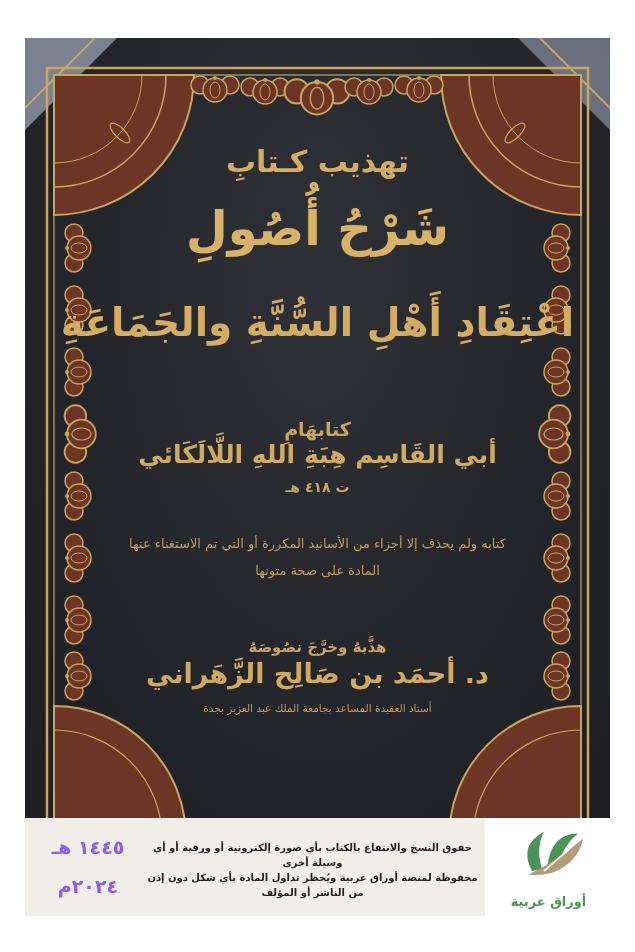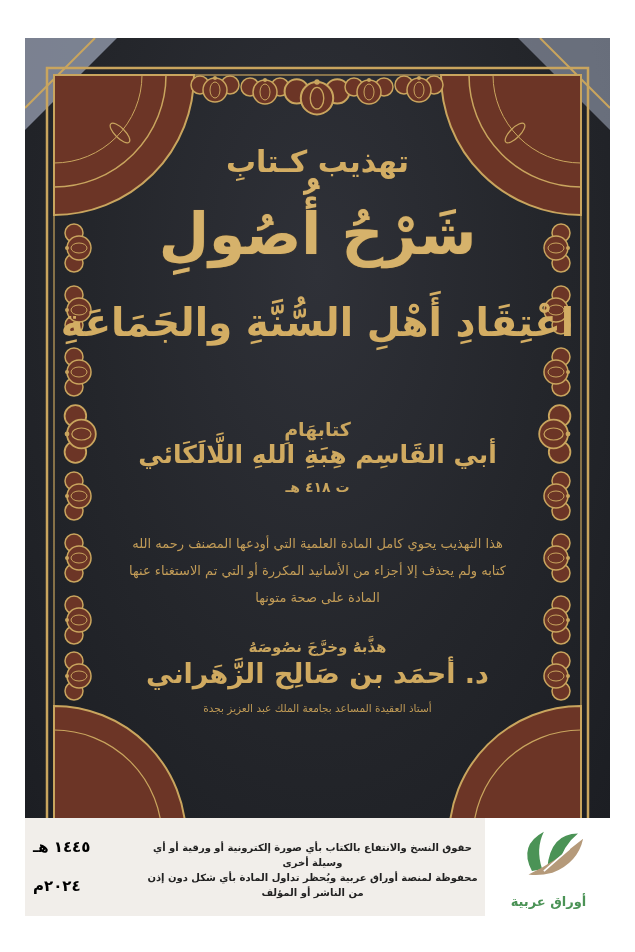--- a/index.html
+++ b/index.html
@@ -12,38 +12,38 @@
   
   .cover{
     position:absolute;left:25px;top:38px;width:585px;height:780px;
     background:radial-gradient(ellipse at 50% 30%, #2f3138 0%, #24262b 55%, #1c1e23 100%);
     overflow:hidden;
   }
   .cover svg.ornament{position:absolute;left:0;top:0;}
 
   .cover-text{position:absolute;width:100%;text-align:center;direction:rtl;color:#c9a55e;}
   .epigraph{top:106px;font-size:30px;font-weight:bold;color:#d3ad63;}
-  .title-main{top:162px;font-size:58px;font-weight:bold;color:#d6b26b;text-shadow:0 0 1px #8a6a30;}
+  .title-main{top:162px;font-size:48px;font-weight:bold;color:#d6b26b;text-shadow:0 0 1px #8a6a30;}
   .title-sub{top:262px;font-size:39px;font-weight:bold;color:#d3ad63;}
   .byline{top:380px;font-size:19px;font-weight:bold;}
   .author{top:402px;font-size:25px;font-weight:bold;color:#d0aa60;}
   .death{top:441px;font-size:14px;font-weight:bold;}
   .blurb{top:492px;font-size:13px;line-height:27px;color:#c29c57;}
   .editor-intro{top:600px;font-size:15px;font-weight:bold;}
   .editor-name{top:620px;font-size:27px;font-weight:bold;color:#d0aa60;}
   .editor-title{top:664px;font-size:10.5px;color:#bf9a55;}
 
   
   .footer{
     position:absolute;left:25px;top:818px;width:585px;height:98px;
     background:#f1eeea;
   }
   .dates{
-    position:absolute;left:8px;top:10px;width:110px;text-align:left;
-    direction:rtl;color:#000000;font-weight:bold;font-size:15px;line-height:39px;
+    position:absolute;left:8px;top:10px;width:110px;text-align:center;
+    direction:rtl;color:#8b5cf6;font-weight:bold;font-size:19px;line-height:39px;
   }
   .footer-center{
     position:absolute;left:122px;right:132px;top:13px;text-align:center;direction:rtl;
   }
   .publisher-name{font-size:19px;font-weight:bold;color:#111111;line-height:24px;}
   .rights{margin-top:9px;font-size:10px;font-weight:bold;color:#222222;line-height:15px;}
   .logo-panel{
     position:absolute;right:-2px;top:0px;width:127px;height:98px;background:#ffffff;
     display:flex;flex-direction:column;align-items:center;justify-content:center;
   }
@@ -116,21 +116,20 @@
     </svg>
 
     <div class="cover-text epigraph">تهذيب كـتابِ</div>
     <div class="cover-text title-main">شَرْحُ أُصُولِ</div>
     <div class="cover-text title-sub">اعْتِقَادِ أَهْلِ السُّنَّةِ والجَمَاعَةِ</div>
     <div class="cover-text byline">كتابهَامِ</div>
     <div class="cover-text author">أبي القَاسِم هِبَةِ اللهِ اللَّالَكَائي</div>
     <div class="cover-text death">ت ٤١٨ هـ</div>
 
     <div class="cover-text blurb">
-      <div>هذا التهذيب يحوي كامل المادة العلمية التي أودعها المصنف رحمه الله</div>
       <div>كتابه ولم يحذف إلا أجزاء من الأسانيد المكررة أو التي تم الاستغناء عنها</div>
       <div>المادة على صحة متونها</div>
     </div>
 
     <div class="cover-text editor-intro">هذَّبهُ وخرَّجَ نصُوصَهُ</div>
     <div class="cover-text editor-name">د. أحمَد بن صَالِح الزَّهَراني</div>
     <div class="cover-text editor-title">أستاذ العقيدة المساعد بجامعة الملك عبد العزيز بجدة</div>
   </div>
 
   <div class="footer">

